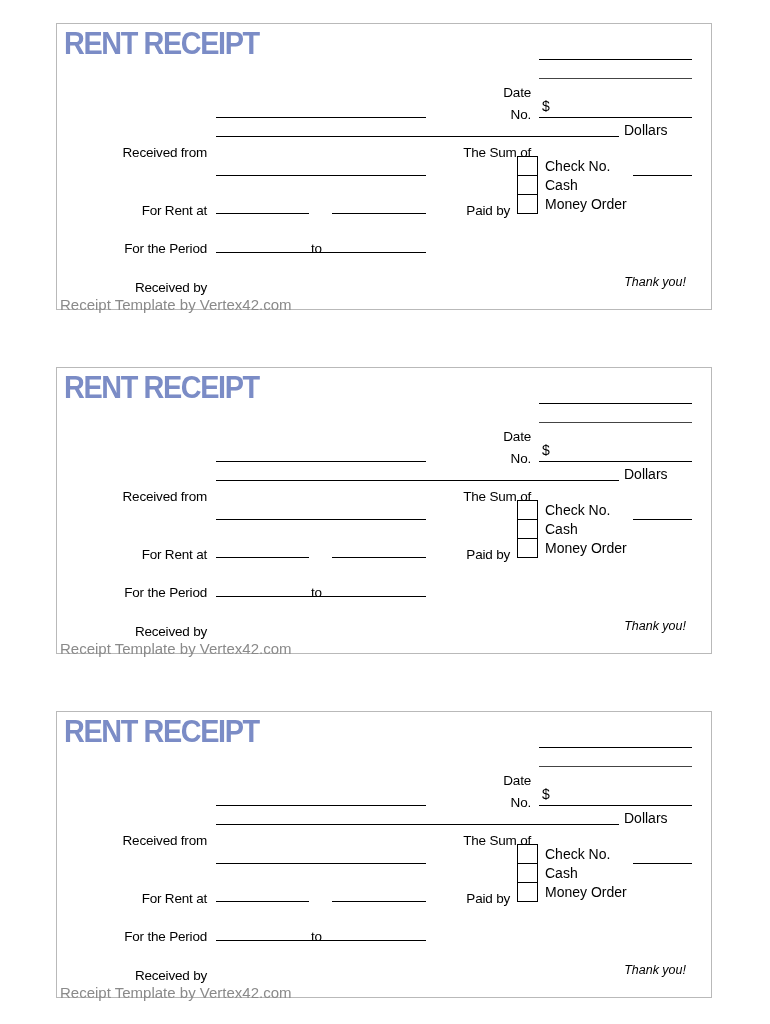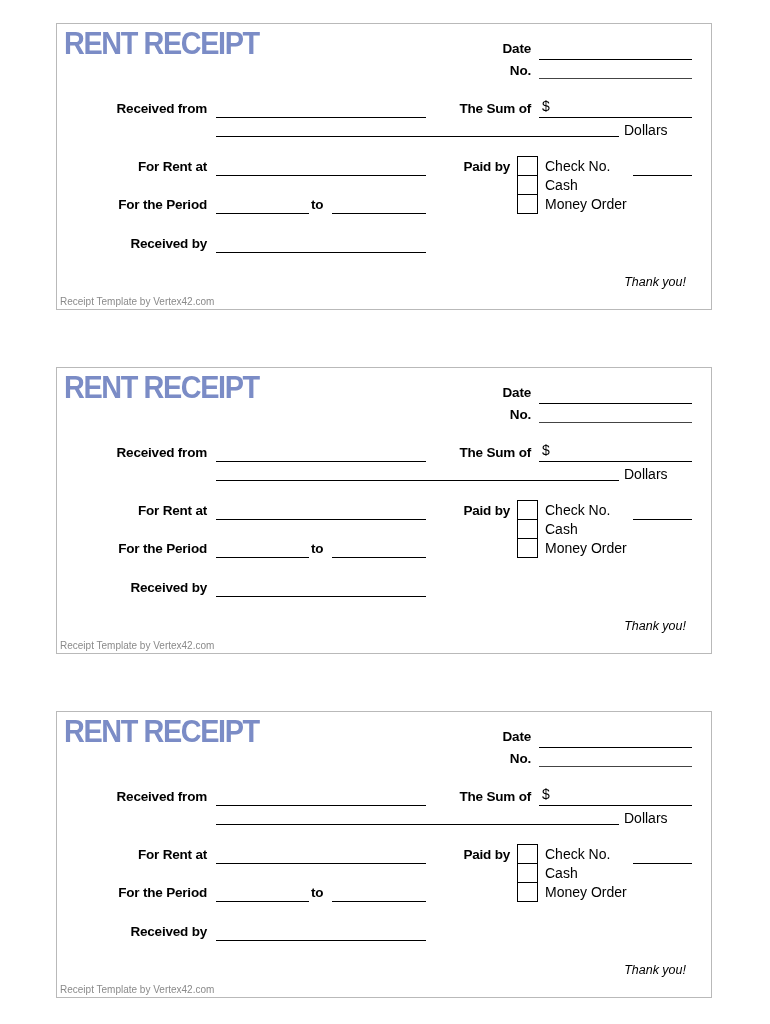--- a/index.html
+++ b/index.html
@@ -17,37 +17,38 @@
   .abs { position: absolute; white-space: nowrap; }
 
   .title {
     left: 7px; top: 2px;
     font-size: 31px; font-weight: bold;
     letter-spacing: -1.5px;
     transform: scaleX(0.93);
     transform-origin: left top;
   }
   .lbl {
-    font-size: 13.5px; font-weight: bold;
+    font-size: 13.5px; font-weight: normal;
     letter-spacing: -0.2px;
     text-align: center;
+    margin-top: 44px;
   }
   .txt { font-size: 14px; }
   .line { position: absolute; height: 0; border-top: 1.5px solid #000; }
   .line.grey { border-top-color: #444; }
 
   .cbox {
     position: absolute;
     width: 21px; height: 20px;
     border: 1px solid #000;
     background: #fff;
     cursor: pointer;
   }
   .thanks { font-size: 12.5px; font-style: italic; }
-  .credit { font-size: 10px; color: #8a8a8a; }
+  .credit { font-size: 15px; color: #8a8a8a; }
 </style>
 </head>
 <body>
 
 <div id="receipts">
     <div class="receipt" style="top: 23px;">
     <div class="abs title" style="color: rgb(123, 140, 198);">RENT RECEIPT</div>
 
     <div class="abs lbl" style="right:180px; top:17px;">Date</div>
     <div class="line" style="left:482px; width:153px; top:35px;"></div>

